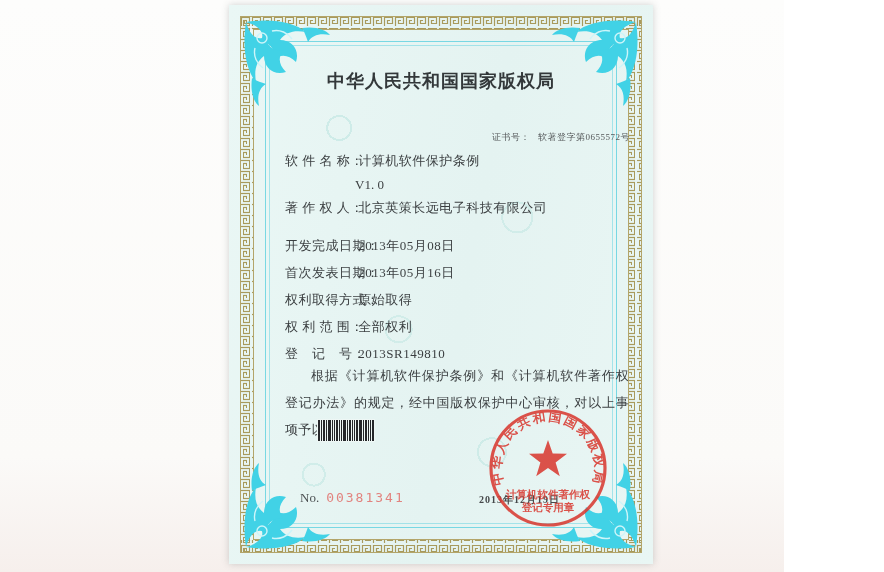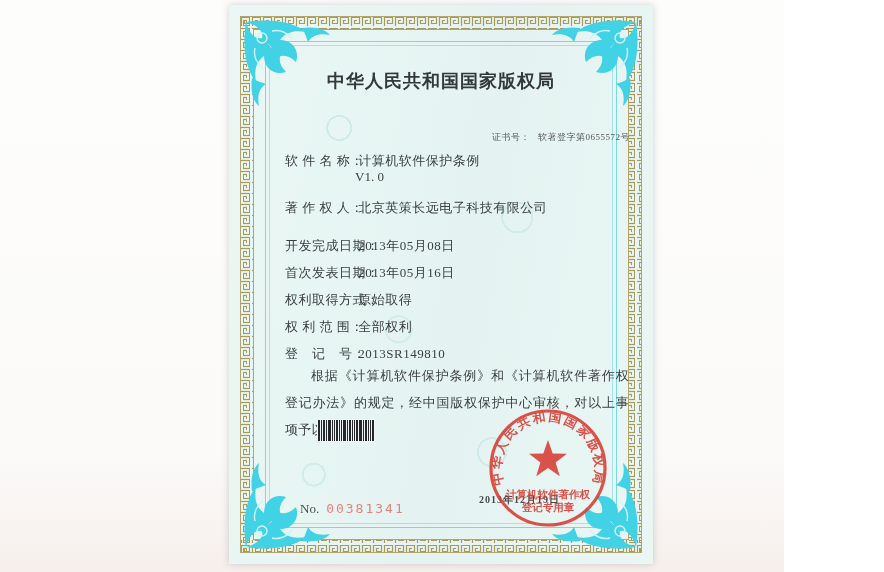--- a/index.html
+++ b/index.html
@@ -47,31 +47,31 @@
   }
   .certno {
     position:absolute; top:126px; right:23px;
     font-size:9px; color:#55585a; letter-spacing:.5px;
   }
   .certno .lab { margin-right:8px; }
 
   .row { position:absolute; left:56px; font-size:13px; color:#3b3f41; white-space:nowrap; }
   .row .lab { display:inline-block; width:70px; letter-spacing:.5px; }
   .row .val { letter-spacing:.5px; }
-  .version { position:absolute; left:126px; font-size:13px; color:#3b3f41; }
+  .version { position:absolute; left:126px; font-size:13px; color:#3b3f41;margin-top:8px; }
 
   .statement {
     position:absolute; left:56px; top:357px; width:344px;
     font-size:13px; line-height:27px; color:#3b3f41;
     text-indent:2em; text-align:justify; letter-spacing:.3px;
   }
 
   .barcode { position:absolute; left:88px; top:414px; }
 
-  .serial { position:absolute; left:71px; top:496px; font-size:13px; color:#4c5052; }
+  .serial { position:absolute; left:71px; top:485px; font-size:13px; color:#4c5052; }
   .serial .num {
     font-family:"DejaVu Sans Mono","Liberation Mono",monospace;
     color:#e2837f; letter-spacing:2px; margin-left:7px; font-size:13px;
   }
 
   .issue-date {
     position:absolute; left:250px; top:488px;
     font-size:10px; font-weight:600; color:#46494b; letter-spacing:1px;
   }
 

